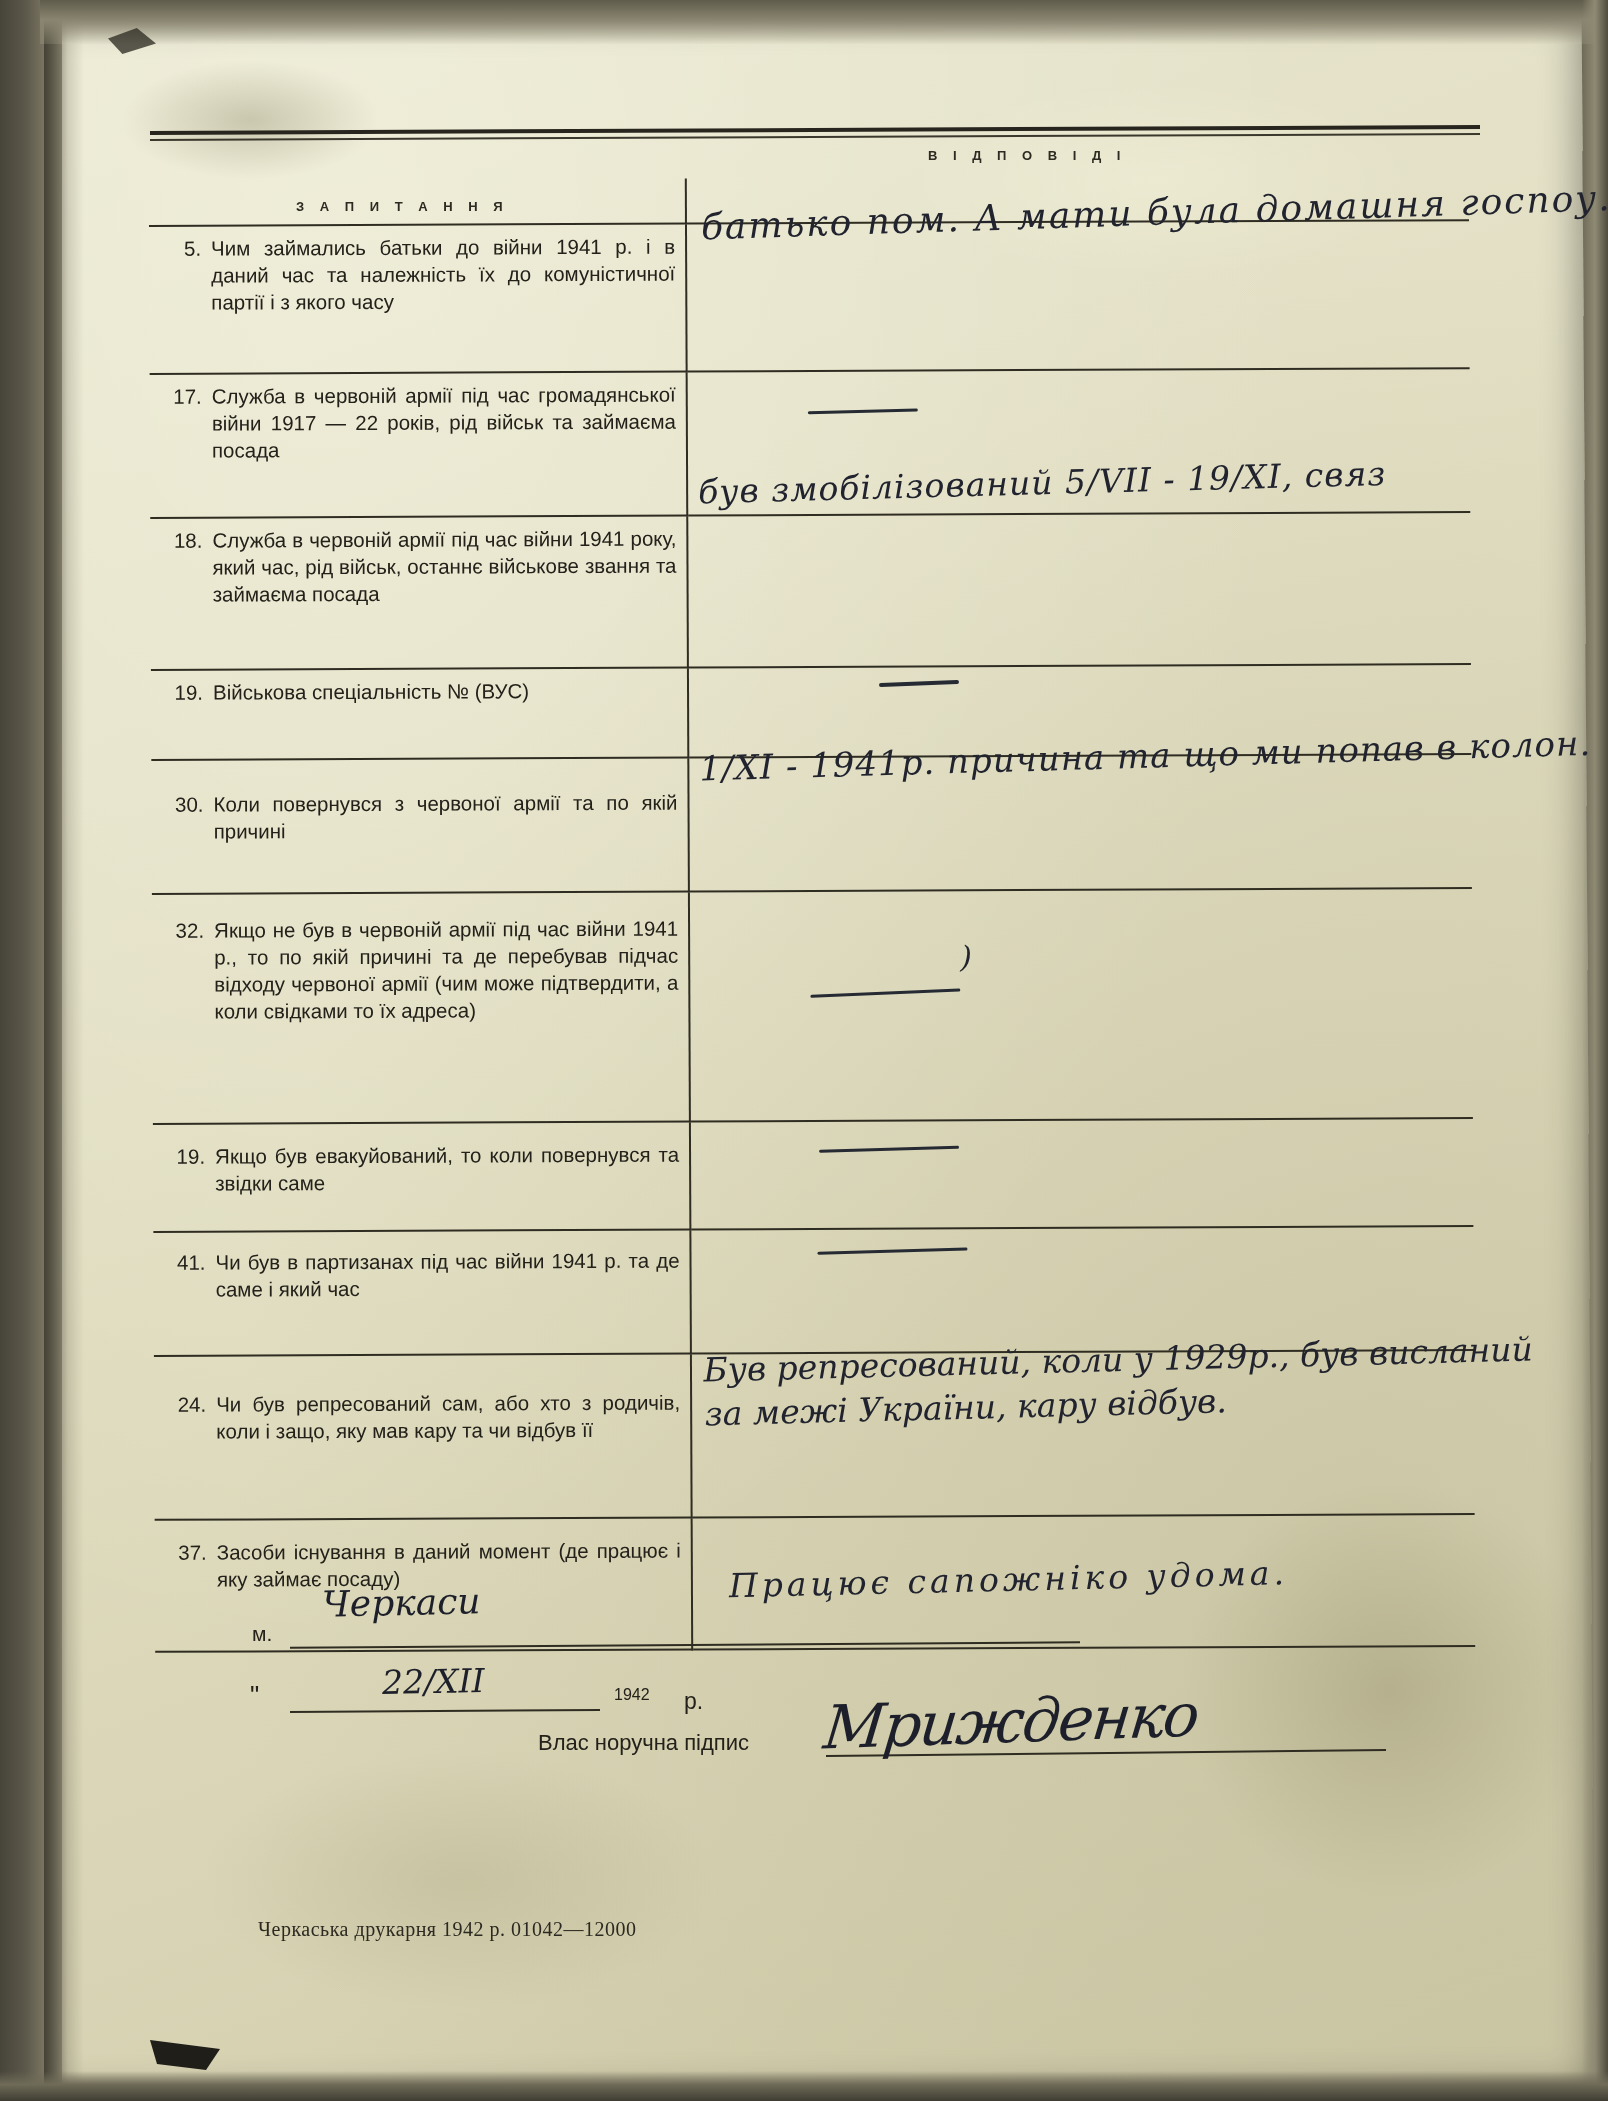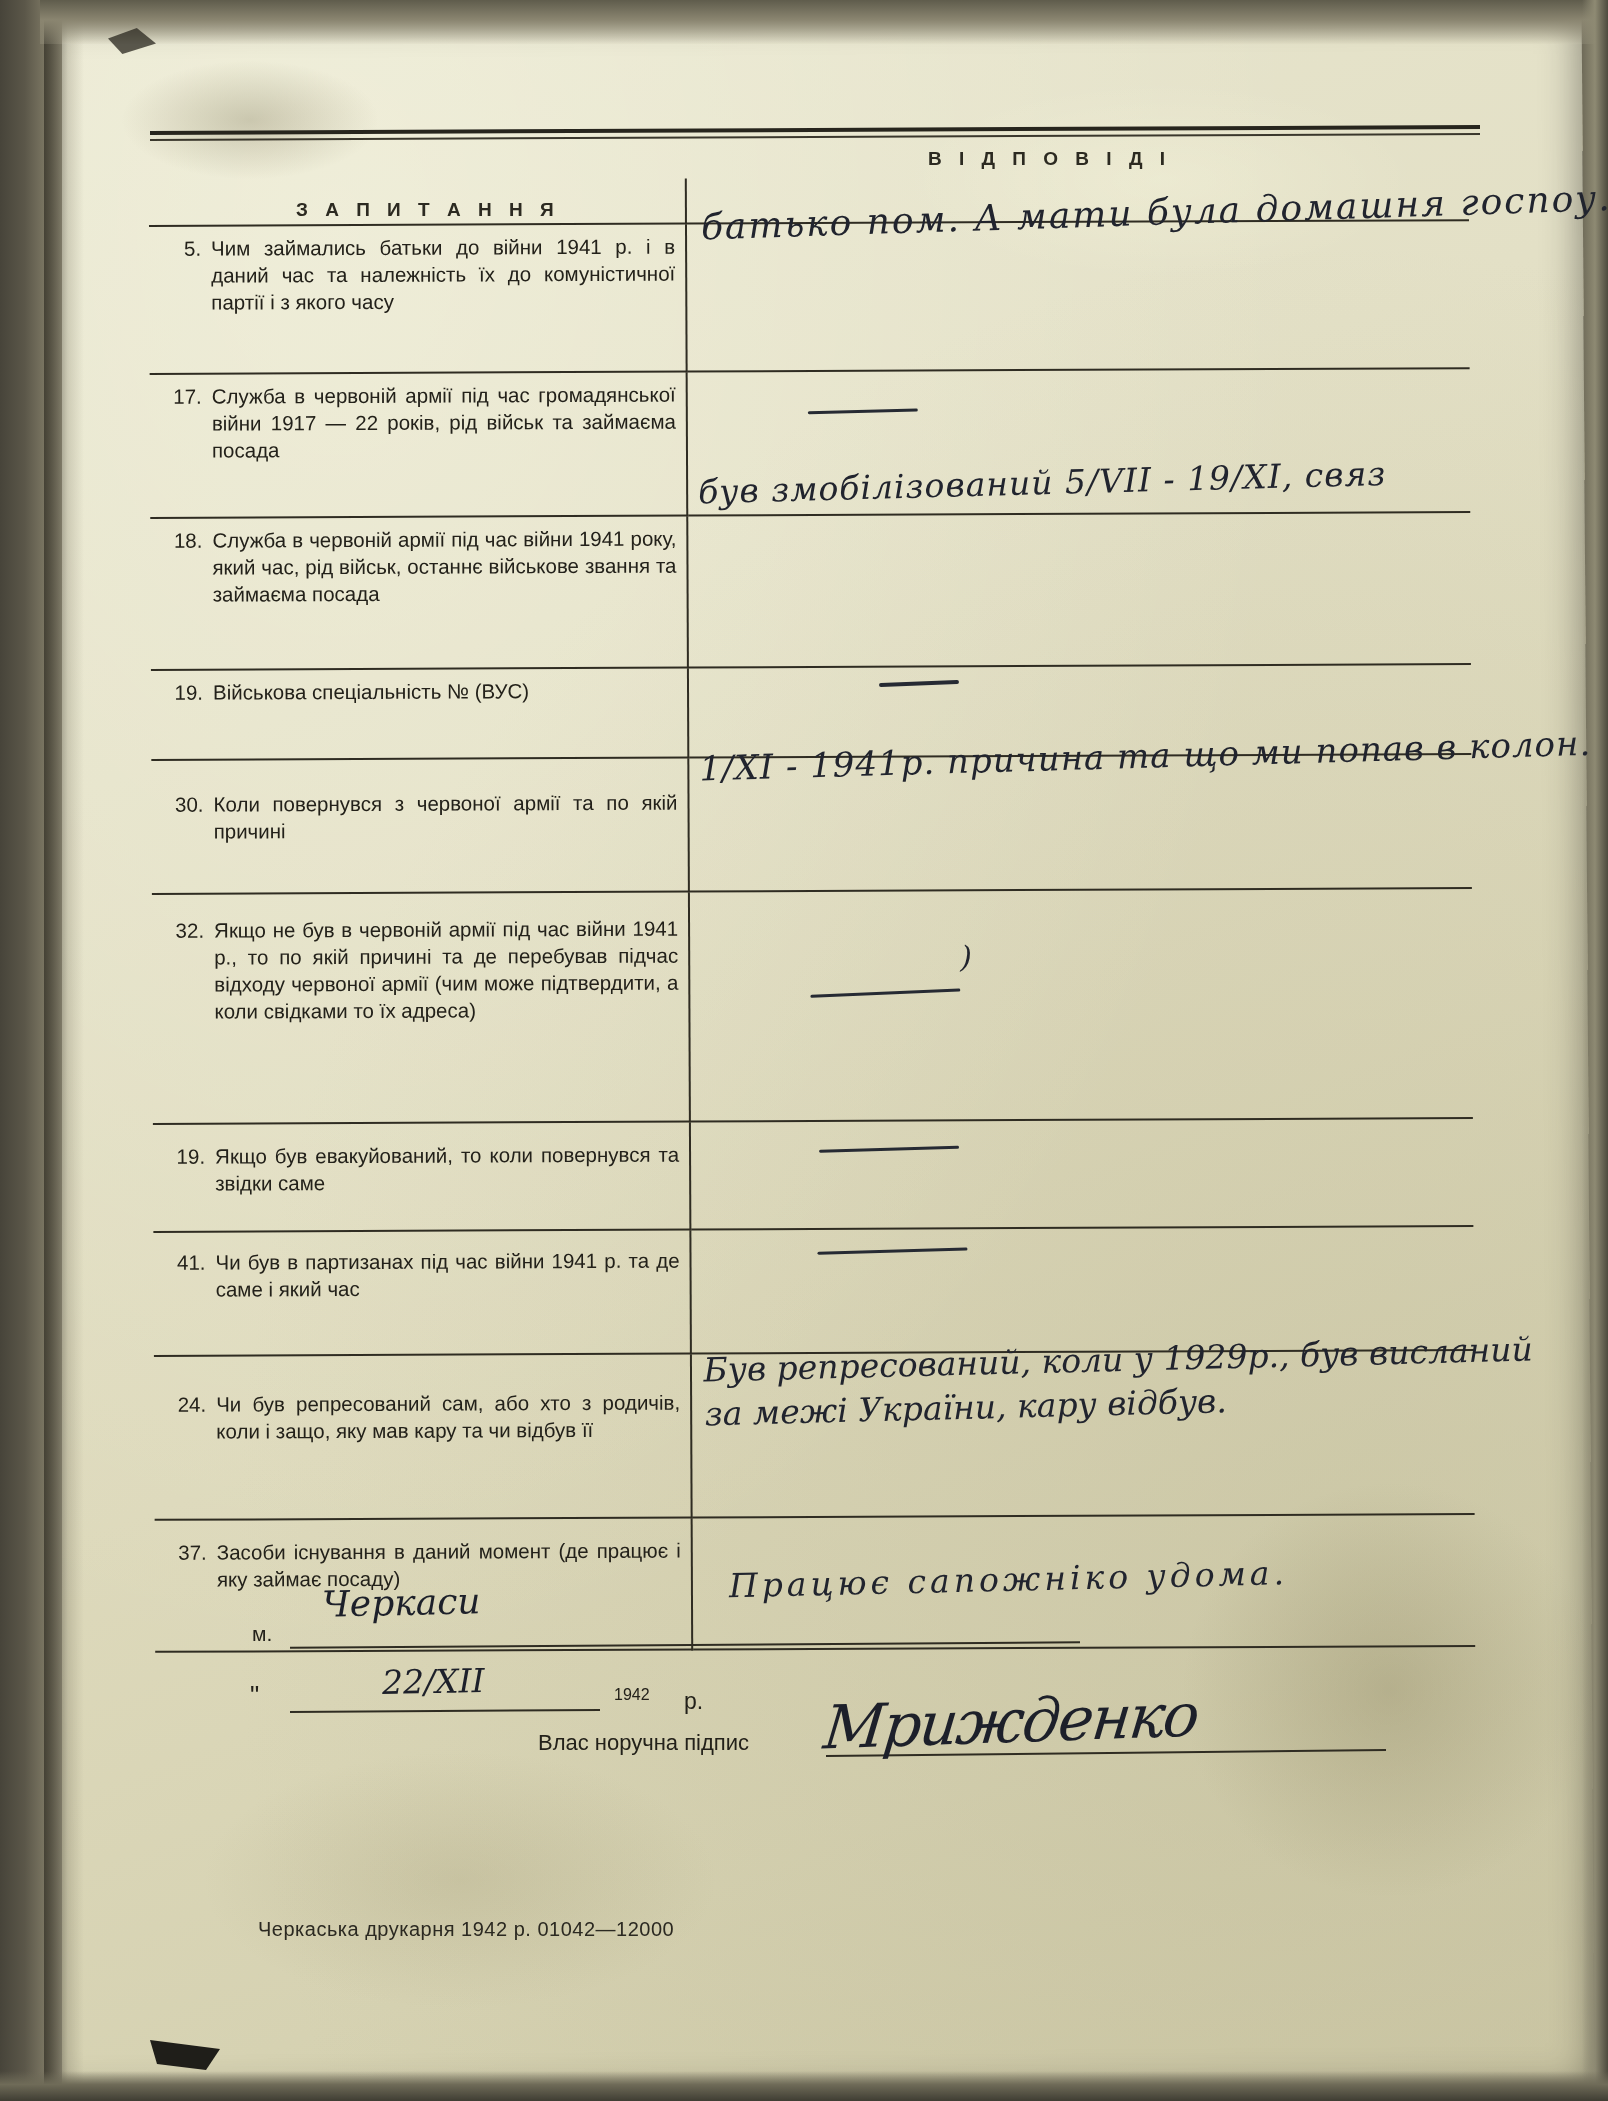--- a/index.html
+++ b/index.html
@@ -77,21 +77,21 @@
   }
   .hdr-rule-top2 {
     position: absolute;
     left: 150px; top: 136px; width: 1330px; height: 2px;
     background: #3a372c;
     transform: rotate(-0.25deg);
   }
 
   .col-head {
     position: absolute;
-    font-size: 19px;
+    font-size: 13px;
     letter-spacing: 6px;
     font-weight: bold;
     color: #2c2a21;
   }
   .col-head.q { left: 296px; top: 199px; }
   .col-head.a { left: 928px; top: 148px; }
 
   .tbl {
     position: absolute;
     left: 152px;
@@ -156,21 +156,21 @@
     font-size: 21px;
     color: #23211a;
   }
   .imprint {
     position: absolute;
     left: 258px;
     top: 1918px;
     font-size: 20px;
     letter-spacing: 0.5px;
     color: #2b2921;
-    font-family: Liberation Sans, sans-serif;
+    font-family: Liberation Serif, serif;
   }
   .sig {
     position: absolute;
     font-family: "DejaVu Serif", serif;
     font-style: italic;
     color: #1d202a;
     white-space: nowrap;
   }
 </style>
 </head>

